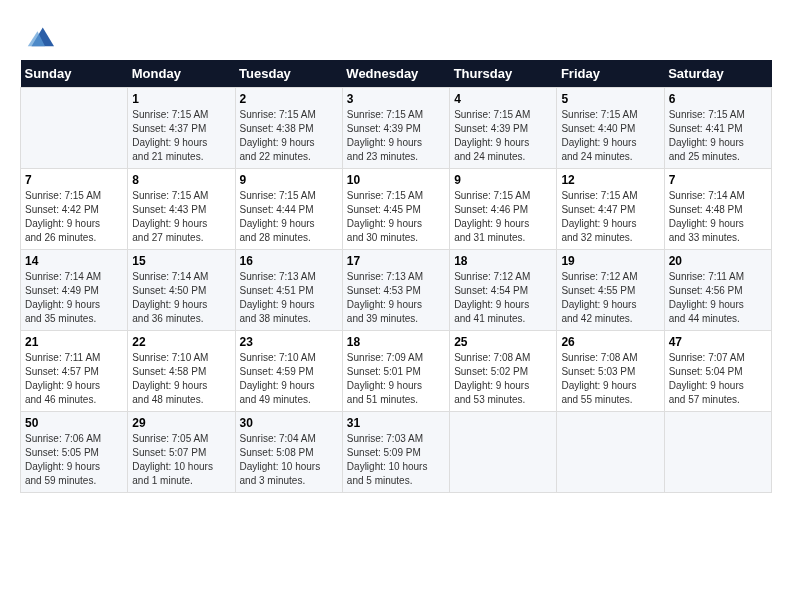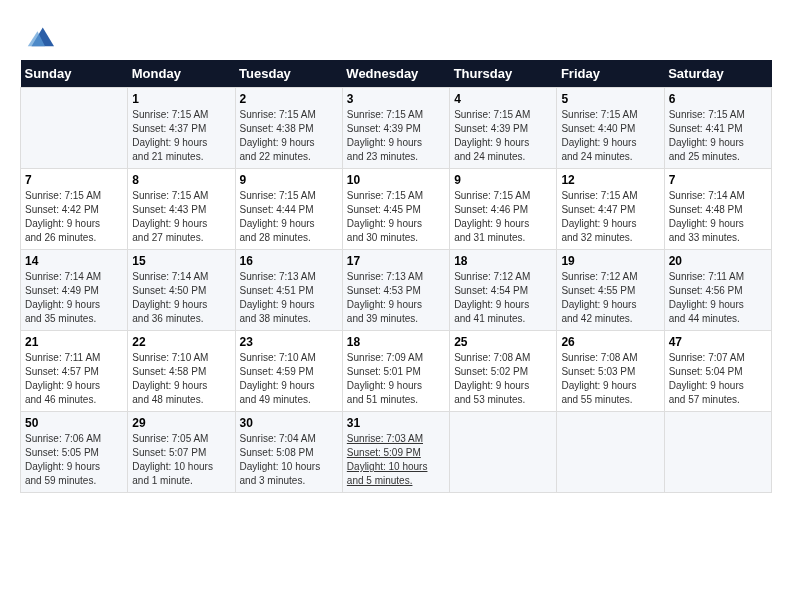--- a/index.html
+++ b/index.html
@@ -338,21 +338,21 @@
         </td>
         <td>
           <span class="day-number">30</span>
           <div class="day-info" style="white-space: pre-line;">Sunrise: 7:04 AM
 Sunset: 5:08 PM
 Daylight: 10 hours
 and 3 minutes.</div>
         </td>
         <td>
           <span class="day-number">31</span>
-          <div class="day-info" style="white-space: pre-line; text-decoration: underline;">Sunrise: 7:03 AM
+          <div class="day-info" style="white-space: pre-line;">Sunrise: 7:03 AM
 Sunset: 5:09 PM
 Daylight: 10 hours
 and 5 minutes.</div>
         </td>
         <td class="empty"></td>
         <td class="empty"></td>
         <td class="empty"></td>
       </tr>
     </tbody>
 </table>

